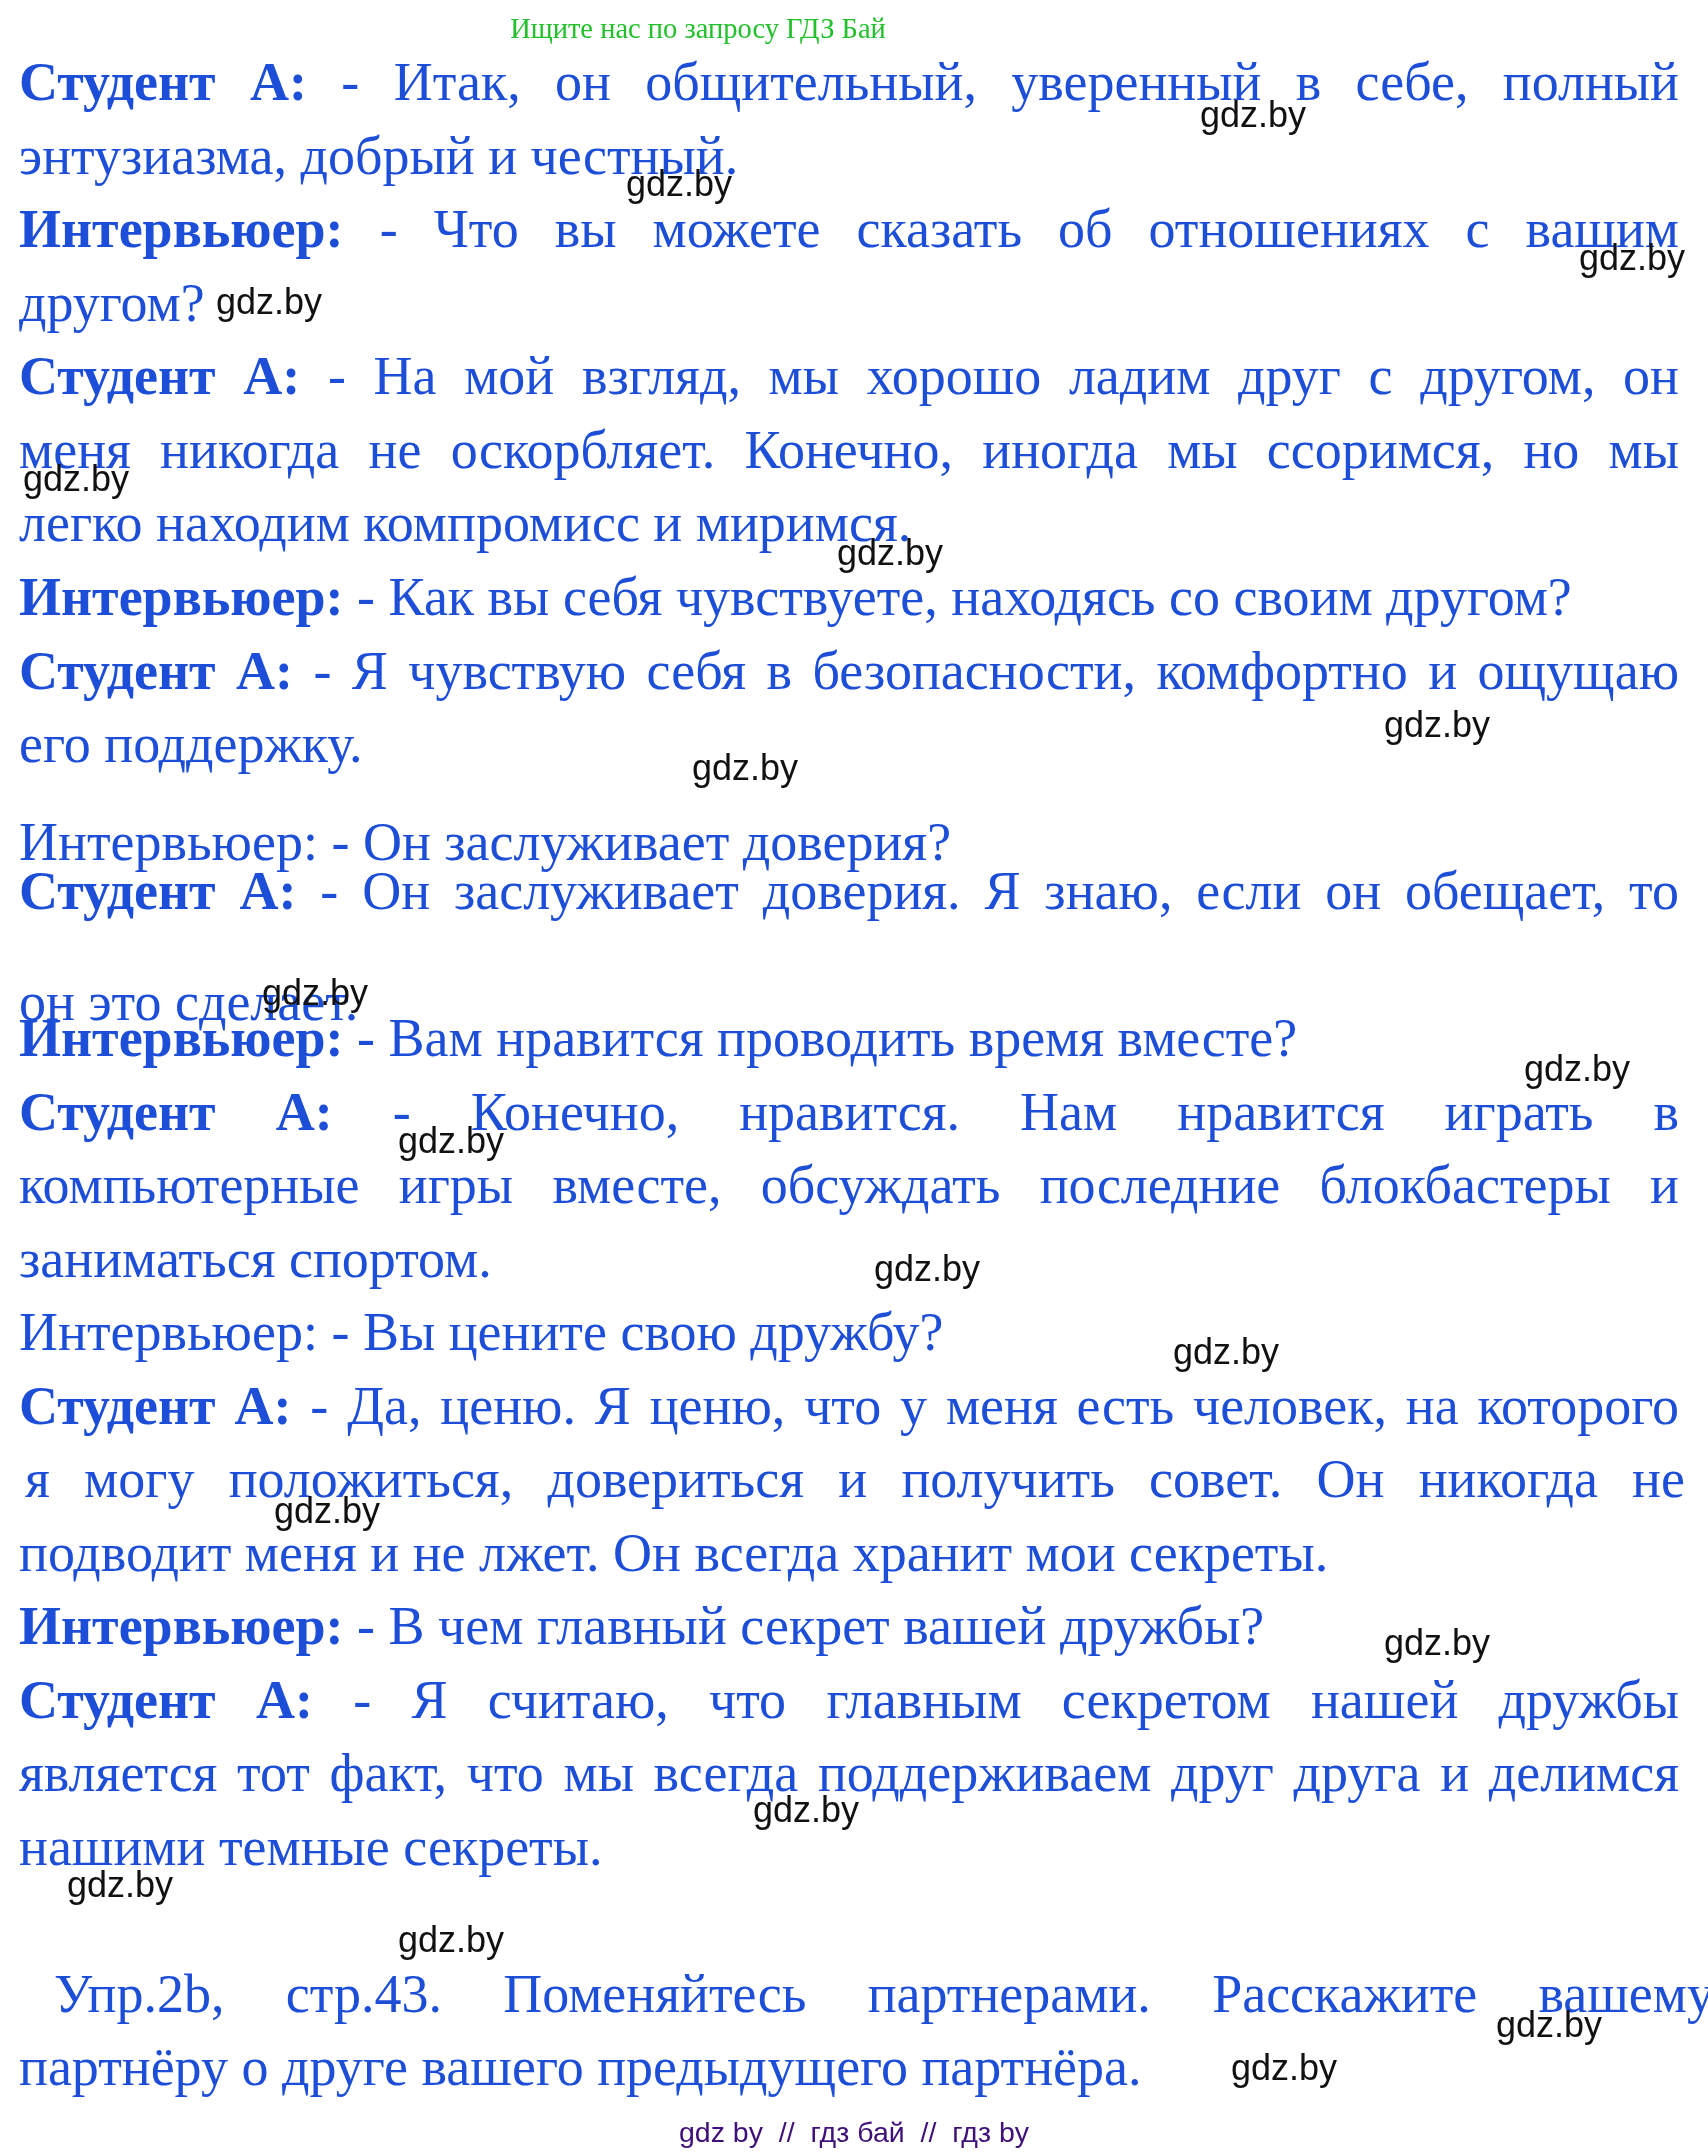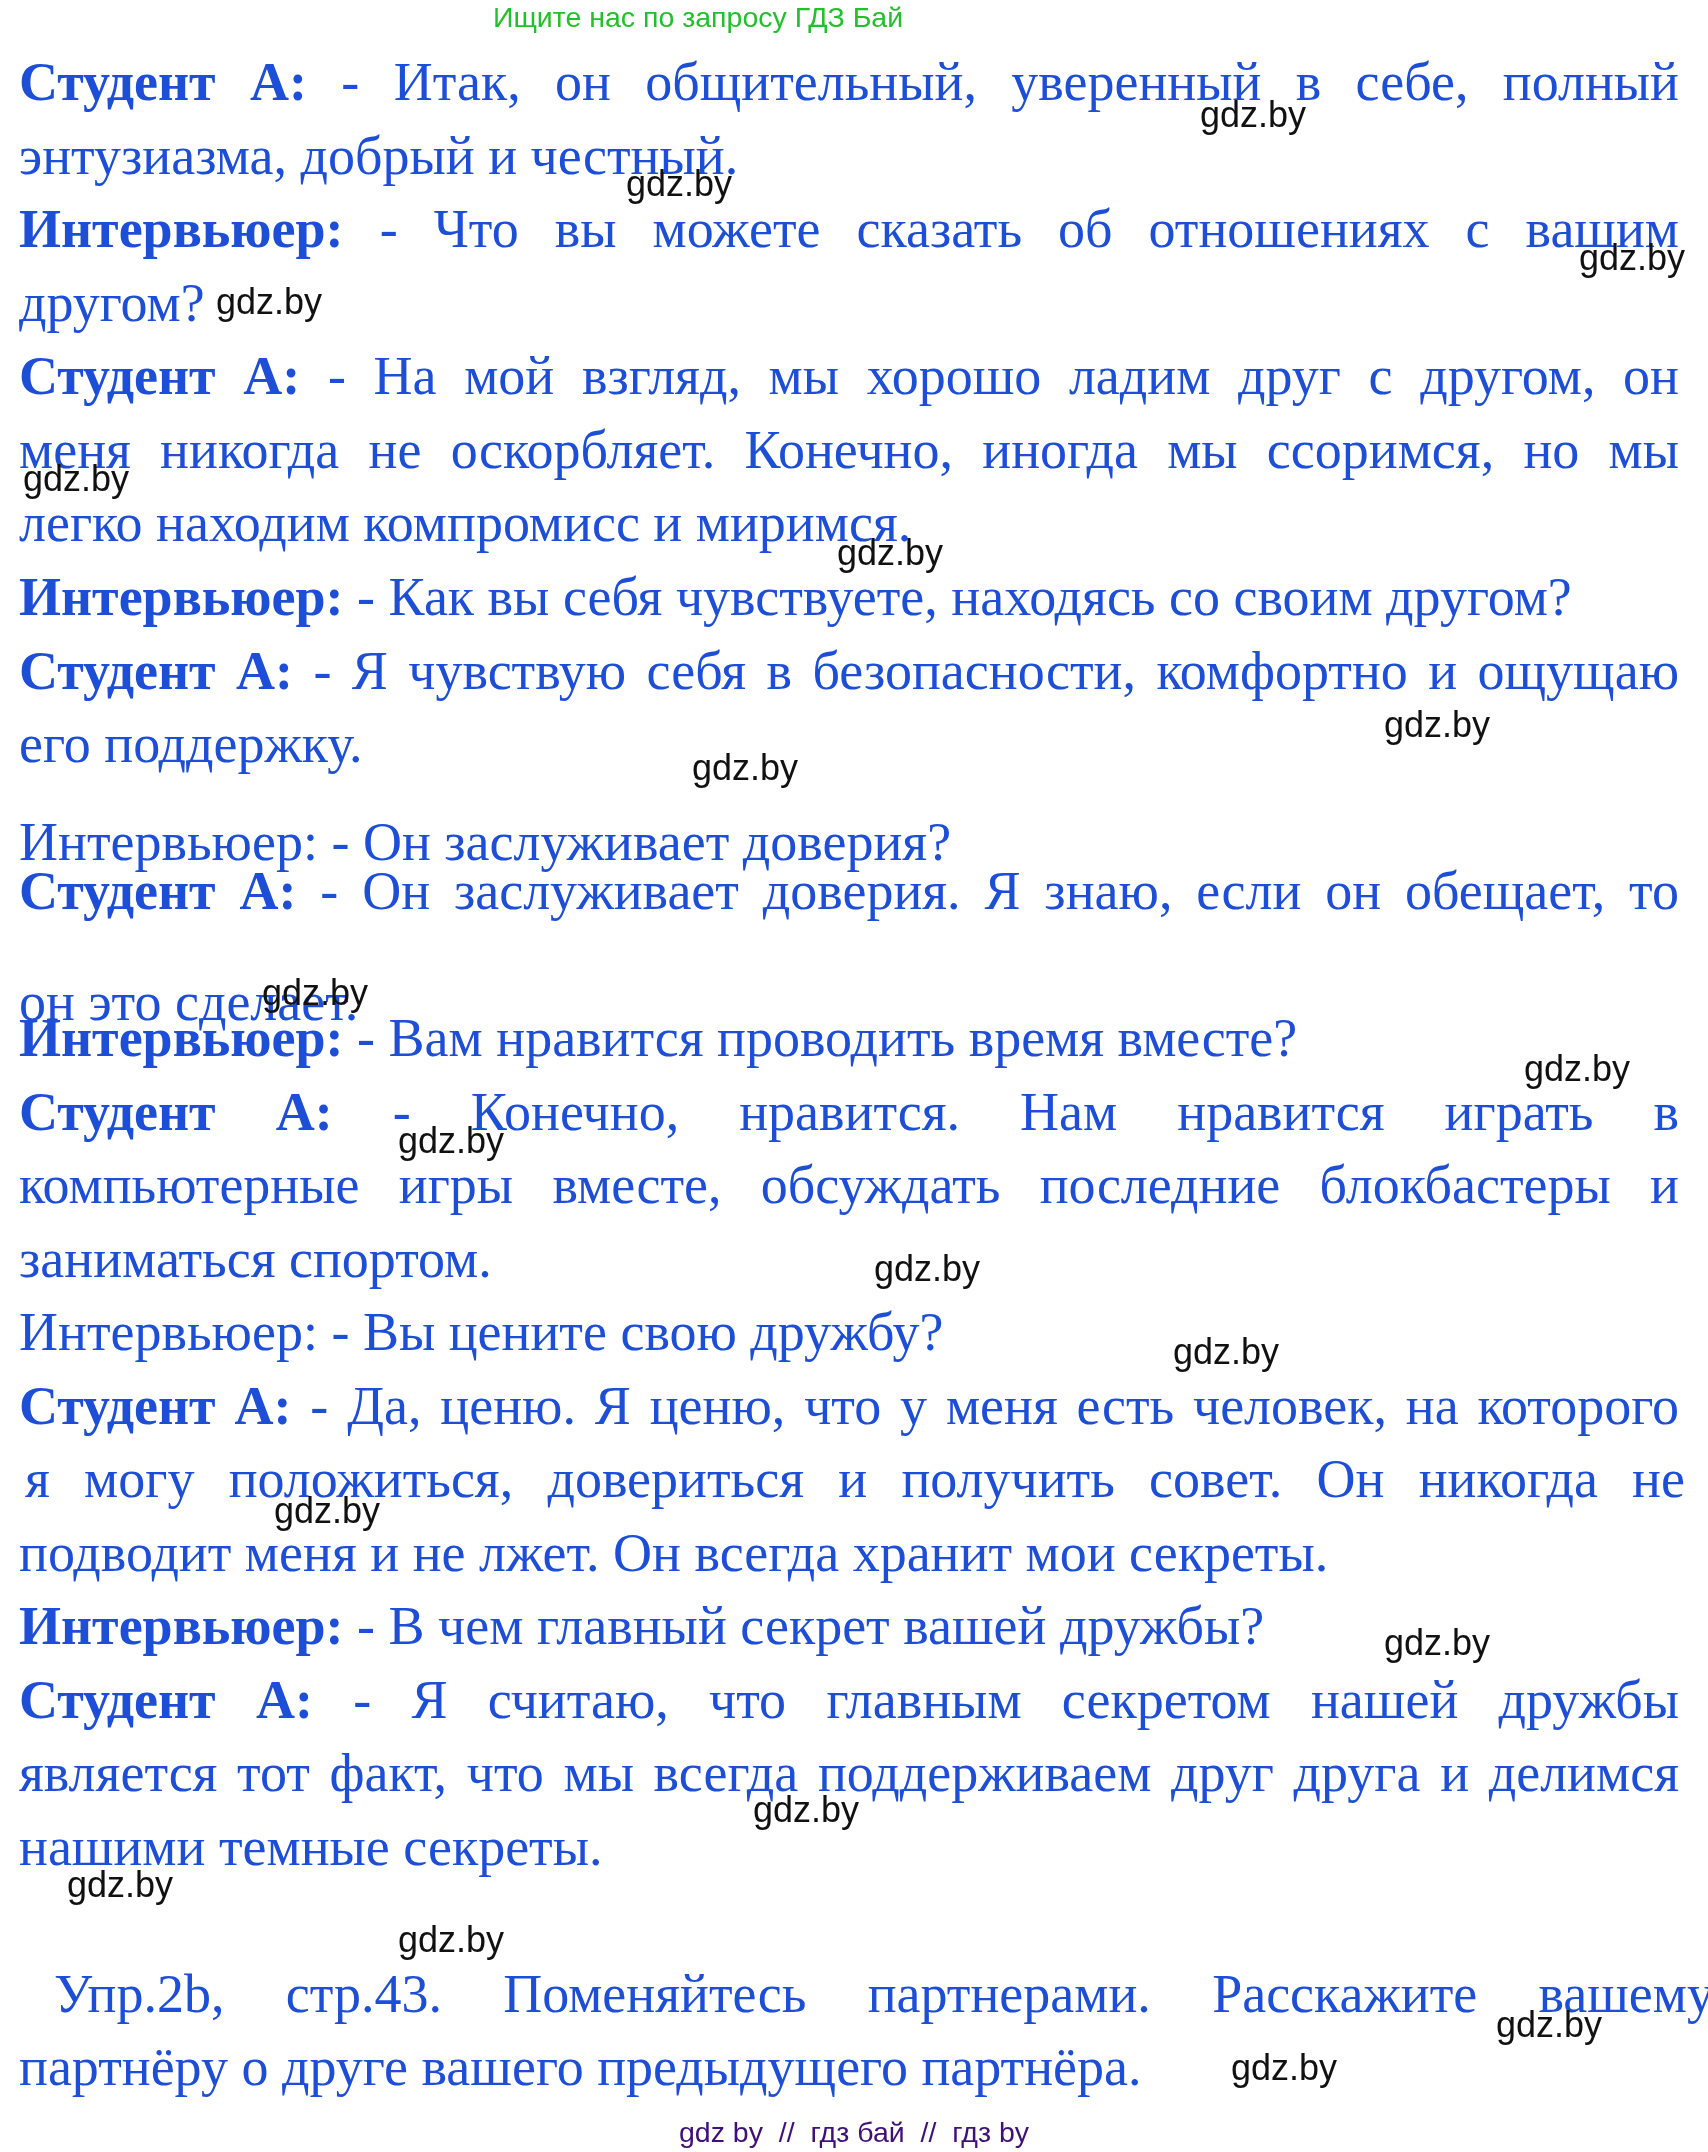--- a/index.html
+++ b/index.html
@@ -1,17 +1,17 @@
 <!DOCTYPE html>
 <html style="font-size:15px"><head>
 <meta charset="utf-8">
 <style>
   html, body { margin:0; padding:0; background:#ffffff; }
   body { width:1708px; height:2152px; position:relative; overflow:hidden; }
-  .header { position:absolute; top:0; left:0; width:1396px; text-align:center; font-family:Liberation Sans, sans-serif; font-size:28.5px; line-height:34px; color:#22c02a; }
+  .header { position:absolute; top:12px; left:0; width:1396px; text-align:center; font-family:Liberation Serif, serif; font-size:28.5px; line-height:34px; color:#22c02a; }
   .line { position:absolute; left:19px; width:1660px; font-family:"Liberation Serif", serif; font-size:54px; line-height:63px; color:#1d4ed8; white-space:nowrap; }
   .line.justify { text-align:justify; text-align-last:justify; white-space:normal; height:63px; overflow:hidden; }
   .b { font-weight:bold; }
   .wm { position:absolute; font-family:"Liberation Sans", sans-serif; font-size:36px; line-height:30px; color:#111; white-space:nowrap; }
   .footer { position:absolute; top:2115px; left:0; width:1708px; text-align:center; font-family:"Liberation Sans", sans-serif; font-size:28.5px; line-height:34px; color:#3f0f7a; }
 </style>
 </head>
 <body>
 
 <div class="header">Ищите нас по запросу ГДЗ Бай</div>

